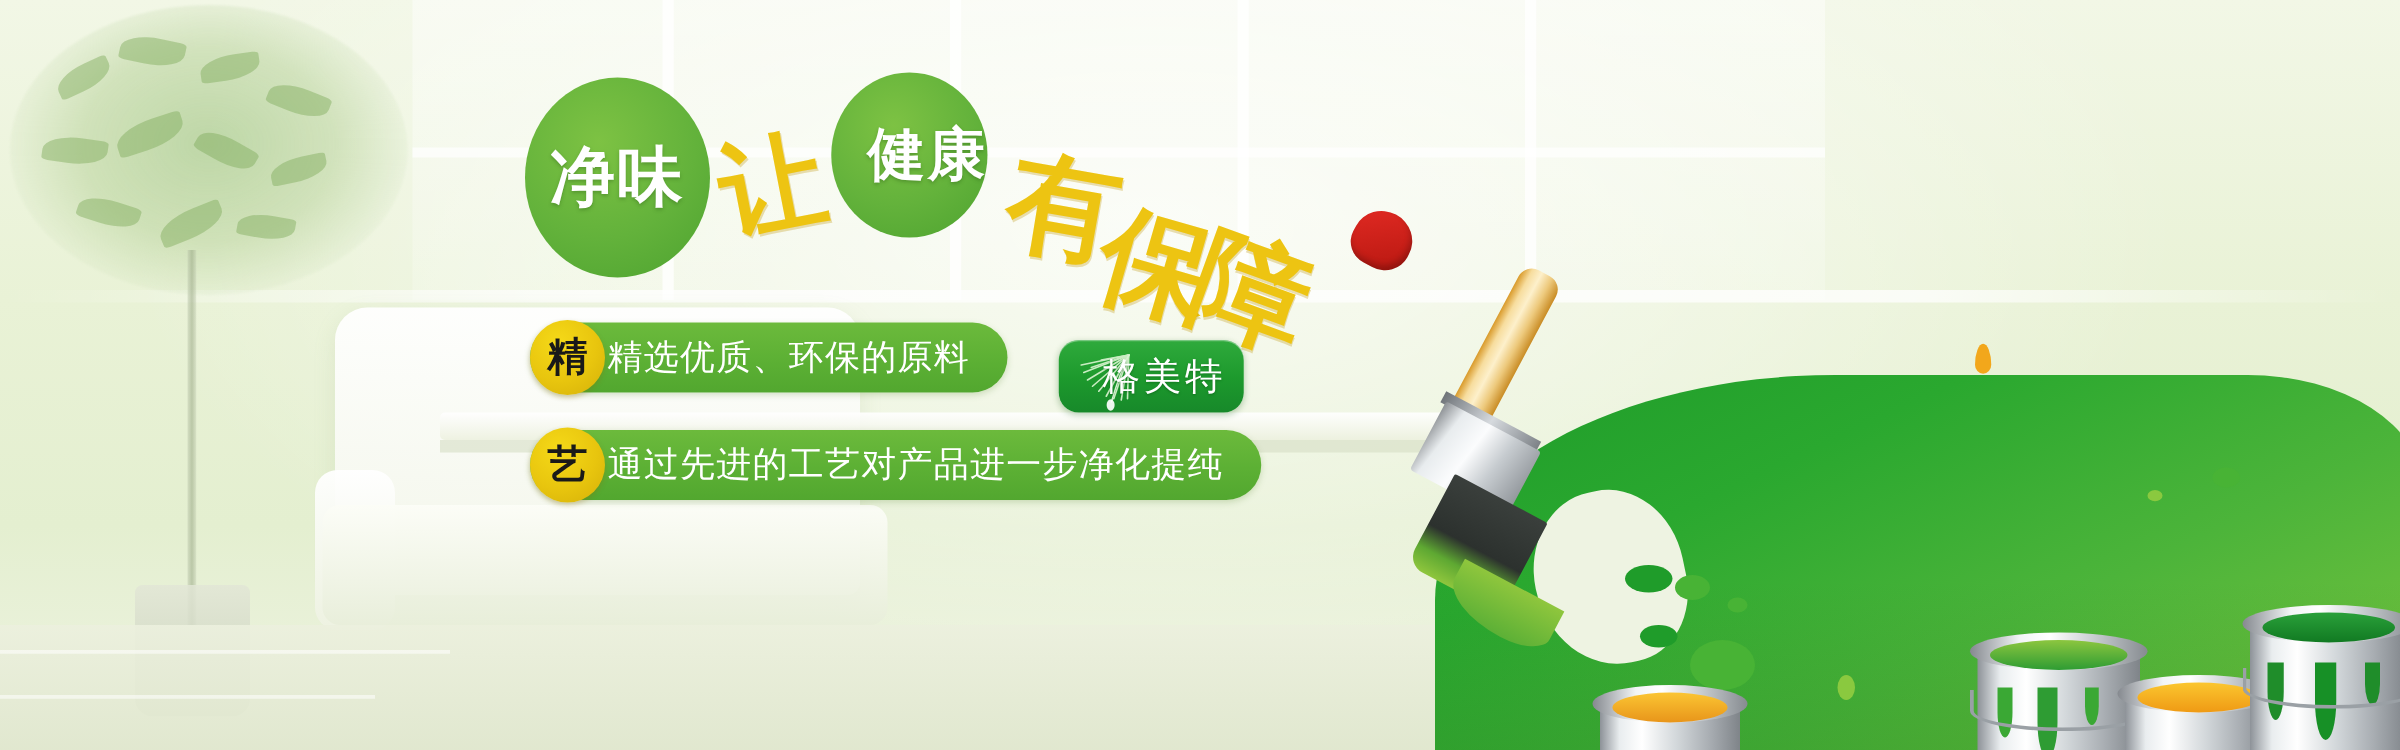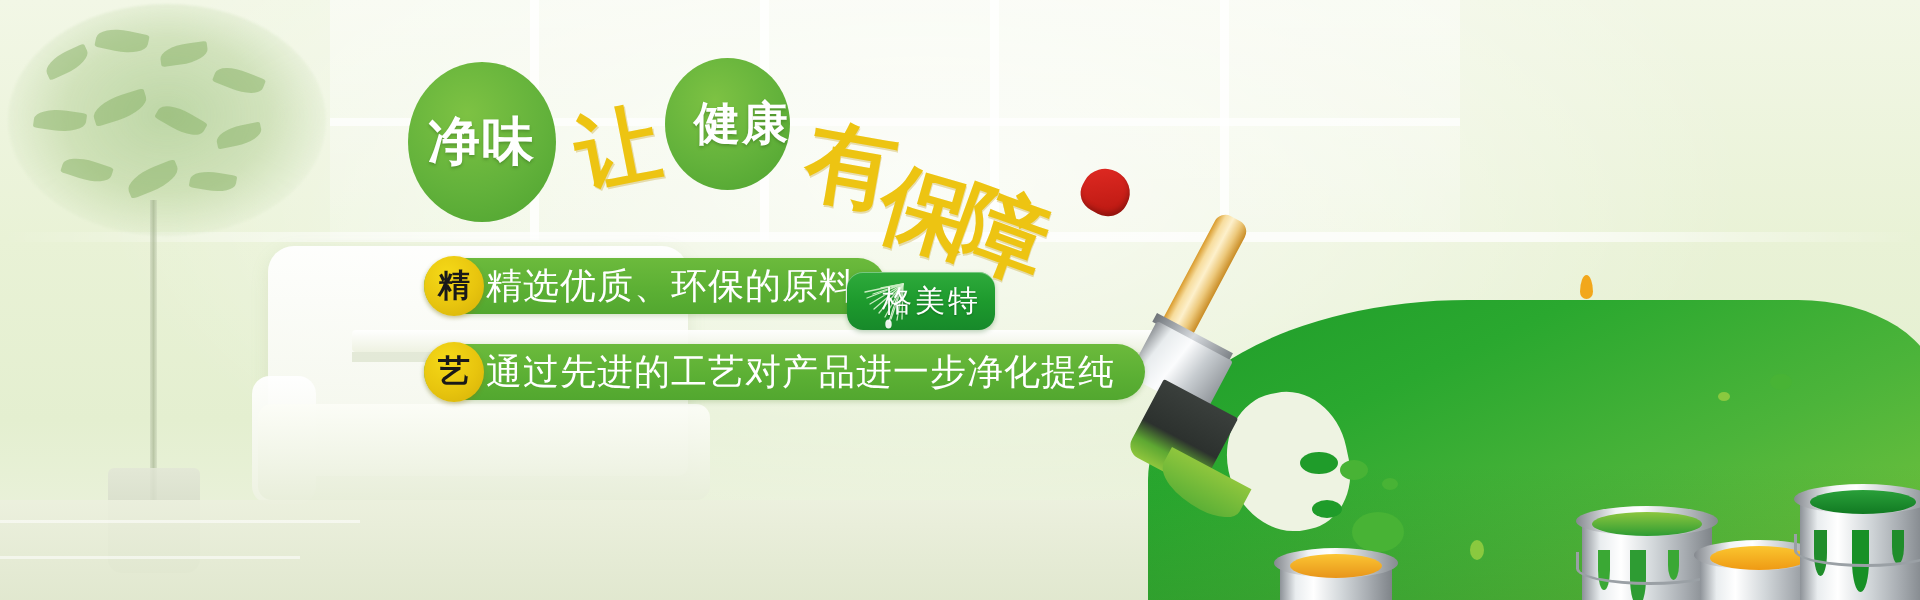--- a/index.html
+++ b/index.html
@@ -206,21 +206,21 @@
 
   
   .feature-row{position:absolute;display:flex;align-items:center;}
   .feature-bar{
     height:56px;display:flex;align-items:center;
     background:linear-gradient(180deg,#6cba3c 0%,#5cb034 55%,#52a72f 100%);
     border-radius:28px;padding:0 30px 0 62px;
     box-shadow:0 2px 5px rgba(90,140,50,.25);
   }
   .feature-bar span{
-    color:#ffffff;font-size:36px;letter-spacing:1px;
+    color:#ffffff;font-size:28px;letter-spacing:1px;
     font-family:"DejaVu Sans","Liberation Sans",sans-serif;
     white-space:nowrap;
   }
   .badge-circle{
     position:absolute;left:0;top:-2px;width:60px;height:60px;border-radius:50%;
     background:radial-gradient(circle at 38% 30%,#f5d918 0%,#e8c50e 55%,#d4b008 100%);
     display:flex;align-items:center;justify-content:center;
     box-shadow:0 2px 4px rgba(140,110,10,.3);
     z-index:3;
   }
@@ -345,21 +345,21 @@
     <div class="can-rim"></div>
     <div class="can-paint" style="background:linear-gradient(180deg,#2aa03a,#117a22);"></div>
     <div class="can-drip" style="left:14px;top:54px;width:13px;height:46px;background:#1f8d2a;"></div>
     <div class="can-drip" style="left:52px;top:54px;width:17px;height:62px;background:#179026;"></div>
     <div class="can-drip" style="left:92px;top:54px;width:12px;height:34px;background:#1f8d2a;"></div>
     <div class="can-handle" style="left:-6px;top:58px;width:138px;"></div>
   </div>
 
   <div class="headline">
 
-    <div class="word-ellipse" style="left:408px;top:62px;width:148px;height:160px;">
+    <div class="word-ellipse" style="left:420px;top:62px;width:148px;height:160px;">
       <span style="font-size:52px;">净味</span>
     </div>
 
     <div class="word-yellow" style="left:576px;top:92px;font-size:84px;transform:rotate(-11deg);">让</div>
 
     <div class="word-ellipse" style="left:665px;top:58px;width:125px;height:132px;justify-content:flex-end;">
       <span style="font-size:46px;">健康</span>
     </div>
 
     <div class="word-yellow" style="left:806px;top:106px;font-size:90px;transform:rotate(10deg);">有</div>

